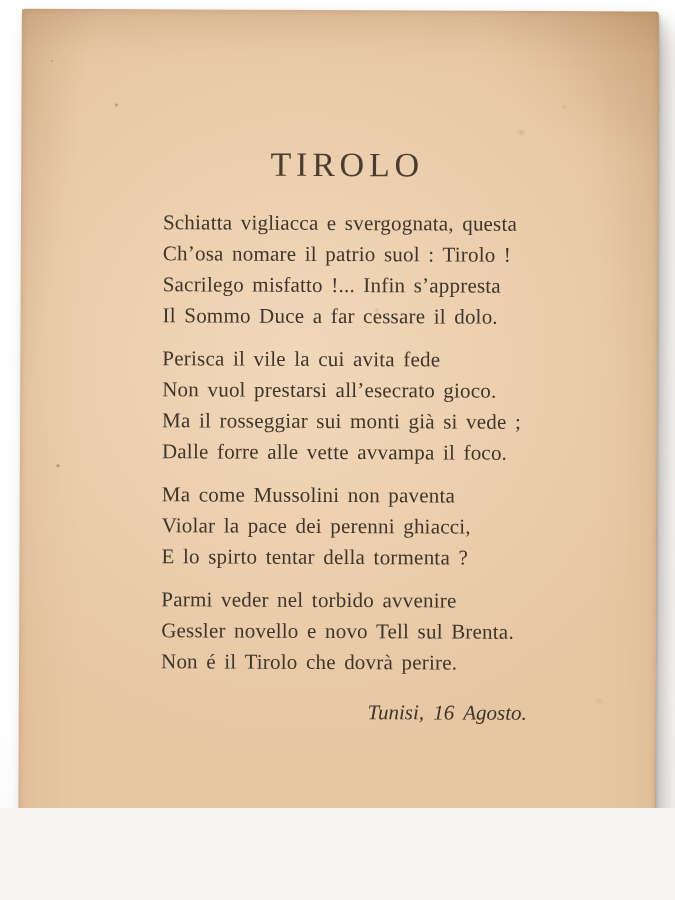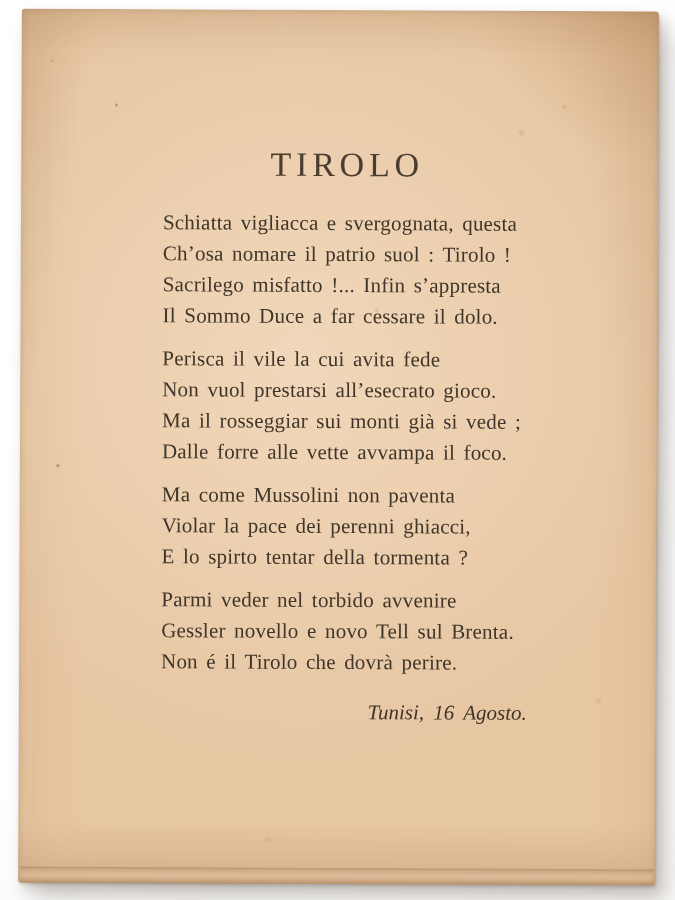--- a/index.html
+++ b/index.html
@@ -4,21 +4,21 @@
 <style>
   html, body {
     margin: 0;
     padding: 0;
     background: #f6f5f3;
     font-family: "Liberation Serif", "DejaVu Serif", serif;
   }
   .stage {
     position: relative;
     width: 675px;
-    height: 900px;
+    height: 808px;
     overflow: hidden;
     background: radial-gradient(130% 110% at 50% 45%, #ffffff 55%, #f1efec 100%);
   }
   
   .booklet {
     position: absolute;
     left: 20px;
     top: 10px;
     width: 637px;
     height: 874px;

